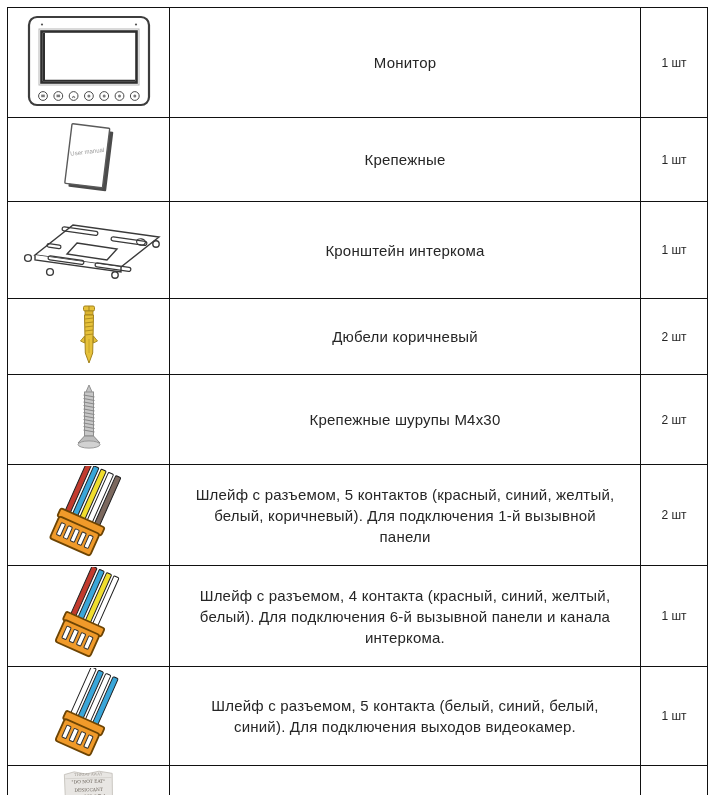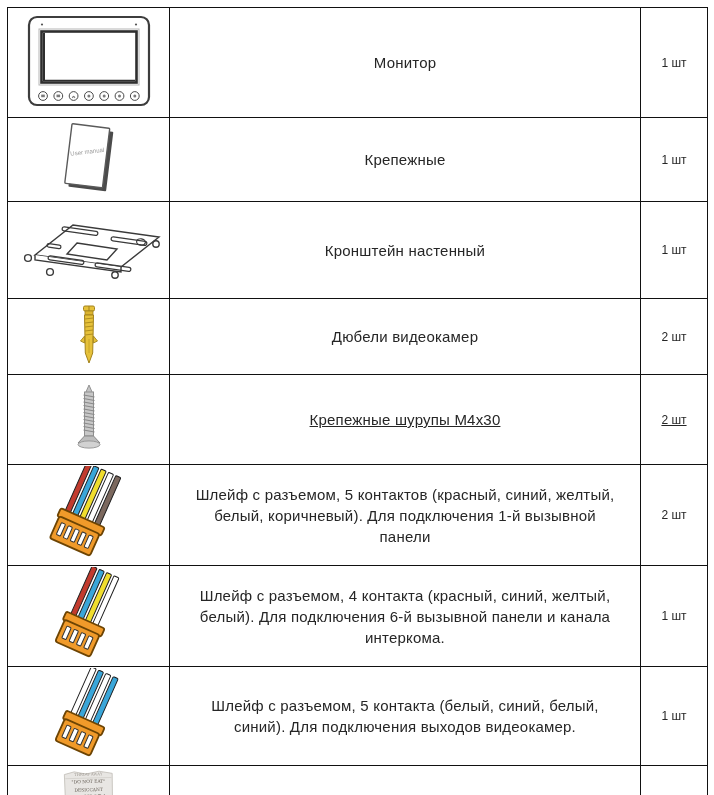--- a/index.html
+++ b/index.html
@@ -33,21 +33,21 @@
   td.c-qty{
     width:67px;
     text-align:center;
     font-size:12px;
     white-space:nowrap;
   }
   tr.r1 td{height:101px;}
   tr.r2 td{height:75px;}
   tr.r3 td{height:88px;}
   tr.r4 td{height:67px;}
-  tr.r5 td{height:81px;text-decoration:underline;}
+  tr.r5 td{height:81px;}
   tr.r6 td{height:91px;}
   tr.r7 td{height:92px;}
   tr.r8 td{height:87px;}
   tr.r9 td{height:68px;}
   .illus{display:inline-block;line-height:0;}
 </style>
 </head>
 <body>
 
 <table class="pkg">
@@ -125,21 +125,21 @@
             <rect x="-17" y="-2" width="36" height="4" rx="2" transform="translate(64 18) rotate(8)"></rect>
             <rect x="-17" y="-2" width="36" height="4" rx="2" transform="translate(113 28) rotate(8)"></rect>
             <rect x="-17" y="-2" width="36" height="4" rx="2" transform="translate(50 47) rotate(8)"></rect>
             <rect x="-17" y="-2" width="36" height="4" rx="2" transform="translate(97 54) rotate(8)"></rect>
             <rect x="-6" y="-1.8" width="14" height="3.6" rx="1.8" transform="translate(38 33) rotate(8)"></rect>
             <ellipse cx="126" cy="29" rx="4.4" ry="3.2" transform="rotate(8 126 29)"></ellipse>
           </g>
         </svg>
       </span>
     </td>
-    <td class="c-desc">Кронштейн настенный</td>
+    <td class="c-desc">Кронштейн интеркома</td>
     <td class="c-qty">1 шт</td>
   </tr>
 
   <tr class="r4">
     <td class="c-img">
       <span class="illus">
         <svg width="20" height="60" viewBox="0 0 20 60">
           <rect x="4.5" y="1" width="11" height="5" rx="1.5" fill="#e6c13a" stroke="#a3831c" stroke-width="1"></rect>
           <line x1="10" y1="1" x2="10" y2="6" stroke="#a3831c" stroke-width="1"></line>
           <rect x="6" y="6" width="8" height="4" fill="#dcb42f" stroke="#a3831c" stroke-width="0.8"></rect>
@@ -150,21 +150,21 @@
             <line x1="6" y1="22" x2="14" y2="21"></line>
                 <line x1="6" y1="26" x2="14" y2="25"></line>
             <line x1="6" y1="30" x2="14" y2="29"></line>
           </g>
           <polygon points="5.6,31 1.5,36 5.6,38" fill="#e6c13a" stroke="#a3831c" stroke-width="0.9"></polygon>
           <polygon points="14.4,31 18.5,36 14.4,38" fill="#e6c13a" stroke="#a3831c" stroke-width="0.9"></polygon>
           <line x1="10" y1="34" x2="10" y2="48" stroke="#c9a428" stroke-width="1"></line>
         </svg>
       </span>
     </td>
-    <td class="c-desc">Дюбели видеокамер</td>
+    <td class="c-desc">Дюбели коричневый</td>
     <td class="c-qty">2 шт</td>
   </tr>
 
   <tr class="r5">
     <td class="c-img">
       <span class="illus">
         <svg width="26" height="68" viewBox="0 0 26 68">
           <polygon points="13,1 16.5,9 9.5,9" fill="#c4c4c4" stroke="#8a8a8a" stroke-width="0.9"></polygon>
           <rect x="8.5" y="8" width="9" height="44" fill="#c8c8c8" stroke="#8f8f8f" stroke-width="1"></rect>
           <g stroke="#8a8a8a" stroke-width="1.1">

